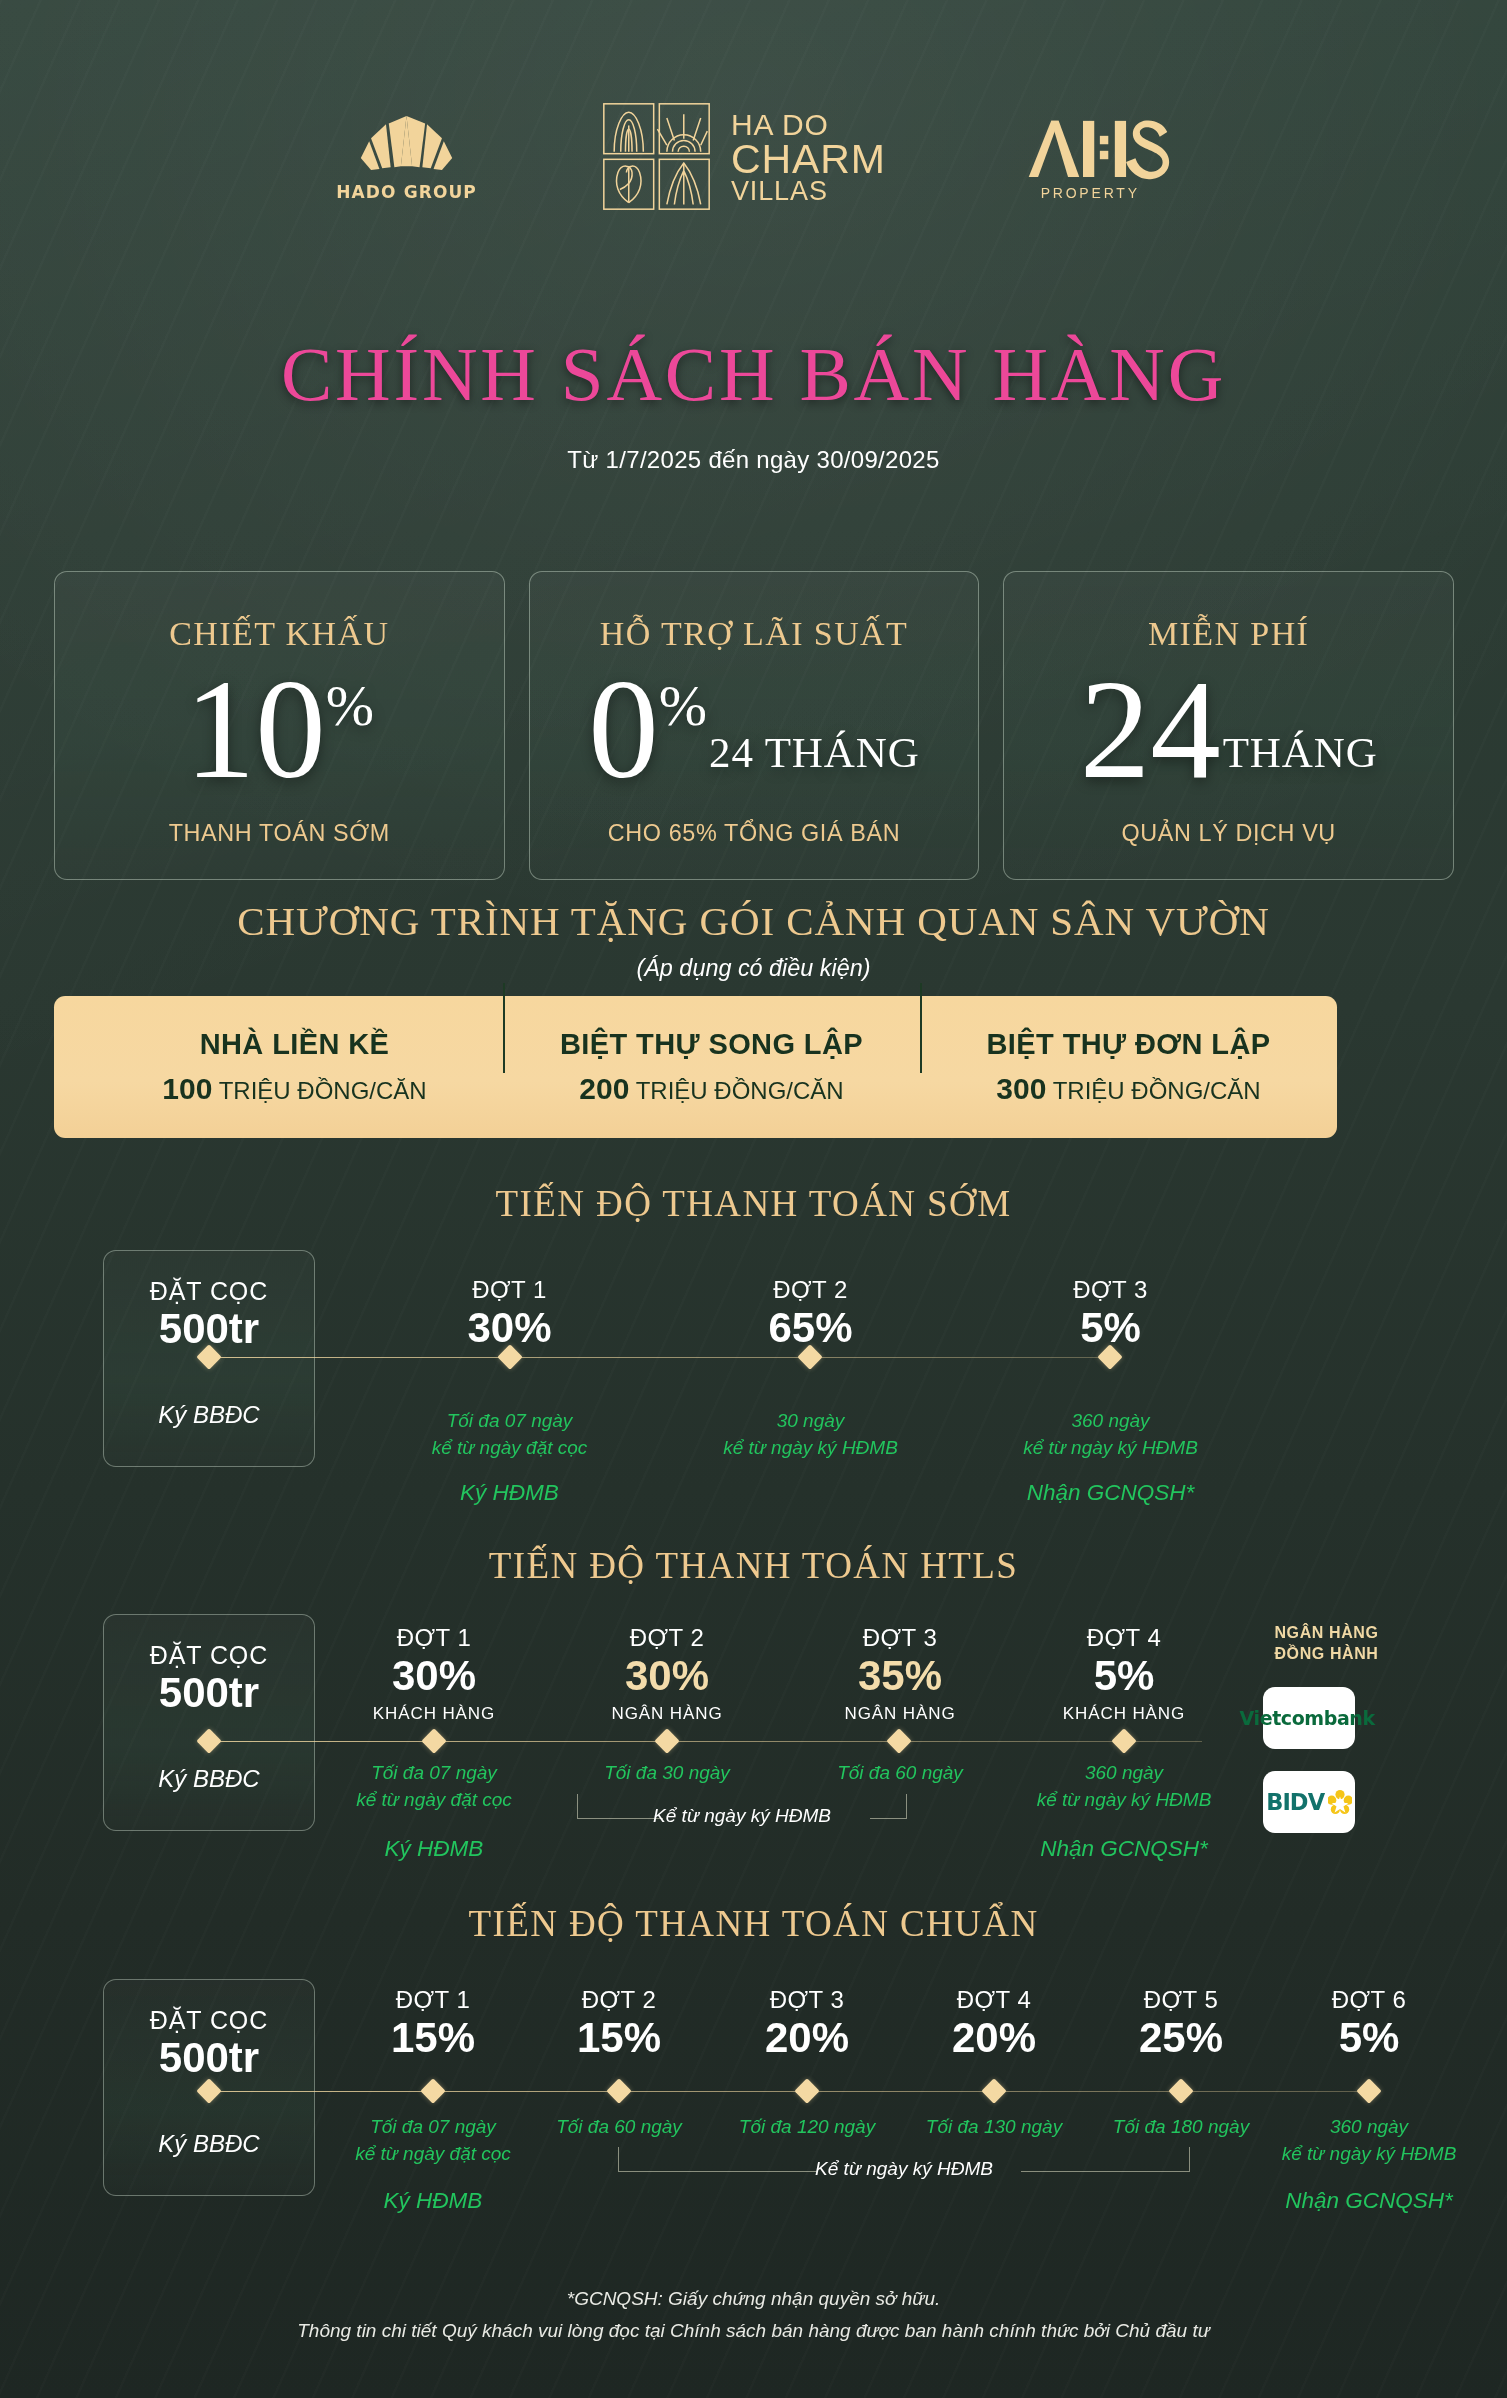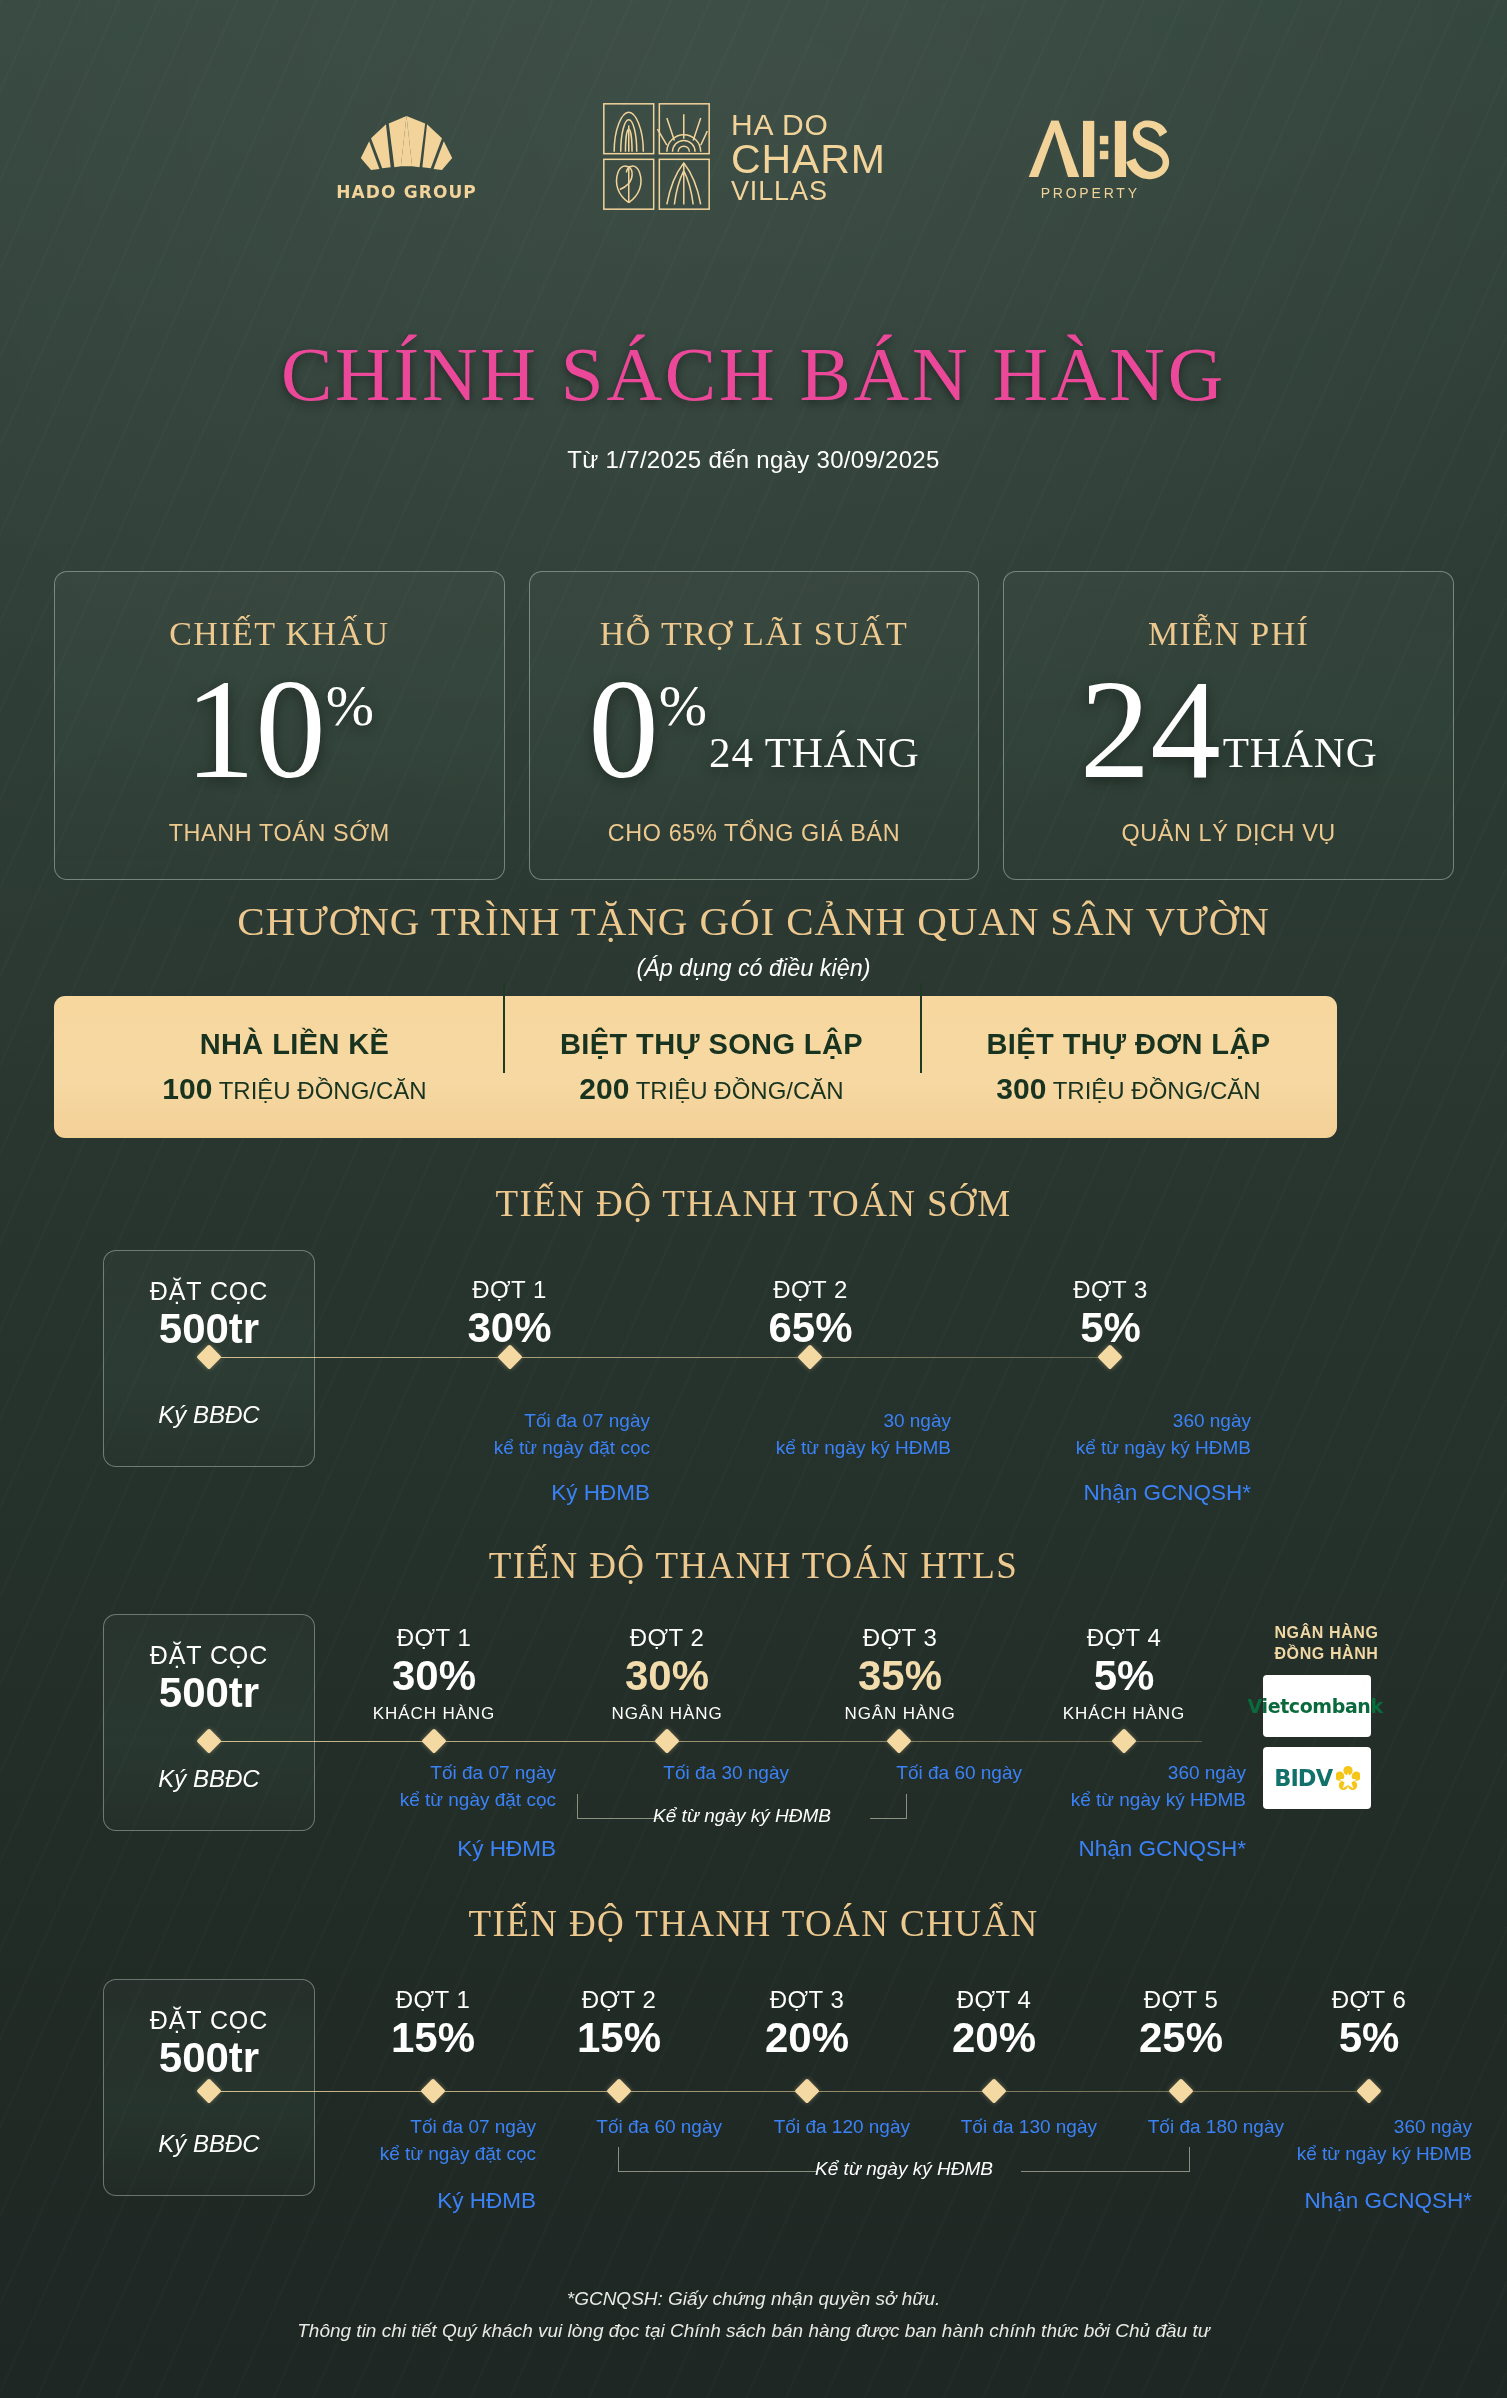--- a/index.html
+++ b/index.html
@@ -136,34 +136,34 @@
   .dia{
     position:absolute; width:18px; height:18px; background:#f4d9a3;
     transform:translate(-50%,-50%) rotate(45deg); border-radius:1.9px;
     box-shadow:0 0 5.6px rgba(244,217,163,0.35);
   }
   .stop{ position:absolute; text-align:center; }
   .stop .ttl{ font-size:24px; color:#fff; letter-spacing:0.5px; }
   .stop .val{ font-size:42px; font-weight:bold; color:#fff; margin-top:1.9px; line-height:1.05;}
   .stop .val.gold{ color:#f3dcab; }
   .stop .who{ font-size:17px; color:#fff; letter-spacing:0.9px; margin-top:5.6px;text-align:center;}
-  .stop .desc{ font-size:19px; color:#3b82f6; line-height:1.42;text-align:right; }
+  .stop .desc{ font-size:19px; color:#22c55e; font-style:italic; line-height:1.42; }
 
   .bracket{ position:absolute; }
   .bracket .bl, .bracket .br{ position:absolute; width:0.9px; height:24px; background:rgba(226,226,200,0.55); top:0; }
   .bracket .hl, .bracket .hr{ position:absolute; height:0.9px; background:rgba(226,226,200,0.55); top:24px; }
   .bracket .btxt{ position:absolute; top:11.2px; left:0; width:100%; text-align:center;
     font-size:19px; font-style:italic; color:#fff; }
 
   
   .banks{ position:absolute; }
   .banks .bhead{ text-align:center; color:#f0d8a4; font-size:16px; font-weight:bold;
     letter-spacing:0.6px; line-height:1.3; }
-  .bank-logo{ width:108px; height:62px; background:#fff; border-radius:4px;
-    margin-top:10px; display:flex; align-items:center; justify-content:center; gap:3.7px; }
+  .bank-logo{ width:92px; height:62px; background:#fff; border-radius:12px;
+    margin-top:22px; display:flex; align-items:center; justify-content:center; gap:3.7px; }
   .vcb-txt{ color:#0a6a3c; font-size:19px; font-weight:bold; letter-spacing:-0.4px; font-family:"DejaVu Sans", sans-serif;}
   .bidv-txt{ color:#12726b; font-size:22.5px; font-weight:bold; letter-spacing:-0.9px; font-family:"DejaVu Sans", sans-serif;}
 
   
   .footer{
     position:absolute; left:0; width:100%; text-align:center;
     font-size:19px; font-style:italic; color:#e9eae4; line-height:1.7;
   }
 </style>
 </head>

